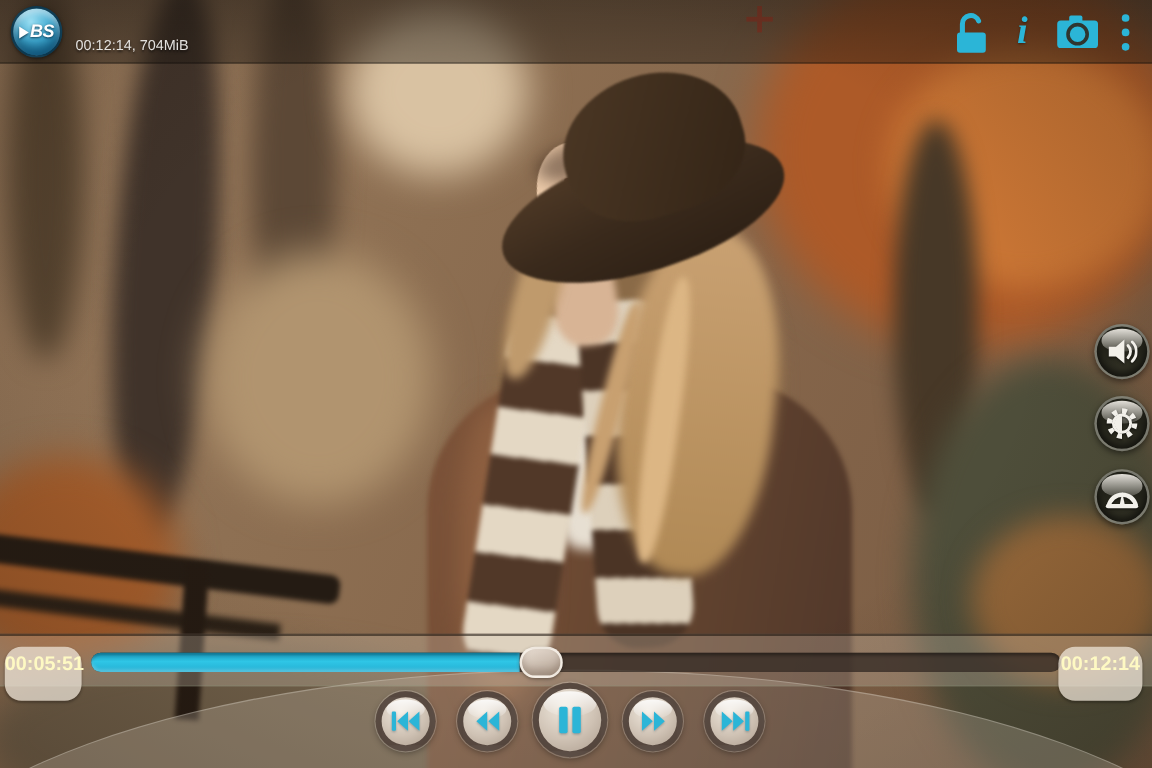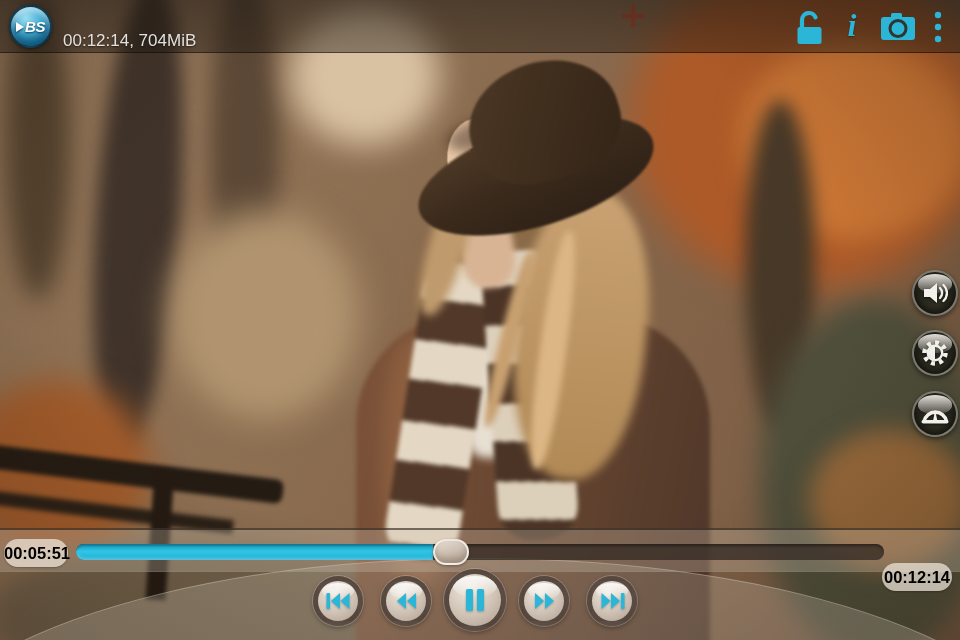--- a/index.html
+++ b/index.html
@@ -76,21 +76,21 @@
     background:radial-gradient(circle at 38% 28%, #9adef2, #3fa9d0 45%, #1878a4 85%);
     border:2px solid rgba(8,42,62,.85);
     box-shadow:inset 0 -7px 9px rgba(0,40,70,.5), inset 0 4px 5px rgba(255,255,255,.55), 0 1px 3px rgba(0,0,0,.5);
     display:flex; align-items:center; justify-content:center; }
   .logo-inner{ display:flex; align-items:center; color:#fff; font-weight:bold; font-style:italic;
     font-size:15px; text-shadow:0 1px 2px rgba(0,30,50,.8); letter-spacing:-.5px; }
   .logo-tri{ width:0; height:0; border-top:5px solid transparent; border-bottom:5px solid transparent;
     border-left:8px solid #fff; margin-right:1px; filter:drop-shadow(0 1px 1px rgba(0,30,50,.8)); }
   .title{ position:absolute; left:62px; top:6px; font-size:21px; font-weight:bold; color:#f3f3f3;
     text-shadow:0 1px 3px rgba(0,0,0,.7); }
-  .subtitle{ position:absolute; left:63px; top:31px; font-size:17px; color:#e3e1de;
+  .subtitle{ position:absolute; left:63px; top:31px; font-size:12px; color:#e3e1de;
     text-shadow:0 1px 2px rgba(0,0,0,.6); }
   .top-action{ position:absolute; top:0; height:53px; display:flex; align-items:center; justify-content:center; cursor:pointer; }
   .ta-lock{ left:788px; width:42px; }
   .ta-info{ left:834px; width:36px; }
   .ta-cam{ left:874px; width:48px; }
   .ta-menu{ left:926px; width:24px; }
   .info-glyph{ font-family:"Liberation Serif", serif; font-style:italic; font-weight:bold;
     font-size:32px; color:var(--accent); line-height:1; margin-top:-4px;
     text-shadow:0 1px 2px rgba(0,0,0,.4); }
 
@@ -105,25 +105,25 @@
   .side-btn svg{ position:relative; z-index:1; filter:drop-shadow(0 1px 1px rgba(0,0,0,.55)); }
   .sb-volume{ top:270px; } .sb-display{ top:330px; } .sb-speed{ top:391px; }
 
   .panel-ellipse{ position:absolute; left:-95px; top:558px; width:1150px; height:420px; z-index:9;
     border-radius:50%; background:rgba(208,194,178,.25);
     border:1px solid rgba(245,240,230,.28); }
   .seekstrip{ position:absolute; left:0; right:0; top:528px; height:44px; z-index:11;
     background:rgba(210,196,180,.30);
     border-top:2px solid rgba(25,17,10,.55);
     border-bottom:1px solid rgba(130,150,120,.25); }
-  .pill{ position:absolute; top:9px; height:28px; border-radius:14px;
-    background:rgba(240,231,219,.72); color:#000000; font-weight:bold; font-size:16.5px;
+  .pill{ position:absolute; top:9px; height:45px; border-radius:14px;
+    background:rgba(240,231,219,.72); color:#fef9c3; font-weight:bold; font-size:16.5px;
     line-height:28px; text-align:center; box-shadow:0 1px 2px rgba(0,0,0,.25); }
   .pill-elapsed{ left:4px; width:64px; }
-  .pill-duration{ left:882px; width:70px;margin-top:24px; }
+  .pill-duration{ left:882px; width:70px; }
   .track{ position:absolute; left:76px; top:14px; width:808px; height:16px; cursor:pointer; }
   .track-rest{ position:absolute; inset:0; border-radius:8px; background:rgba(52,42,36,.78);
     box-shadow:inset 0 2px 3px rgba(0,0,0,.4); }
   .track-fill{ position:absolute; left:0; top:0; bottom:0; width:44.2%; border-radius:8px 0 0 8px;
     background:linear-gradient(#1794b6 0%, #2fc6e6 45%, #22aed2 100%);
     box-shadow:inset 0 -2px 3px rgba(255,255,255,.25), inset 0 2px 2px rgba(0,60,80,.35); }
   .thumb{ position:absolute; left:44.2%; top:-5px; width:36px; height:26px; border-radius:13px;
     background:linear-gradient(160deg,#e8ddd2,#c2b3a5 70%,#b0a090);
     border:2px solid rgba(250,245,238,.8);
     box-shadow:0 1px 3px rgba(0,0,0,.35), inset 0 -5px 6px rgba(120,100,85,.4); cursor:grab; }

